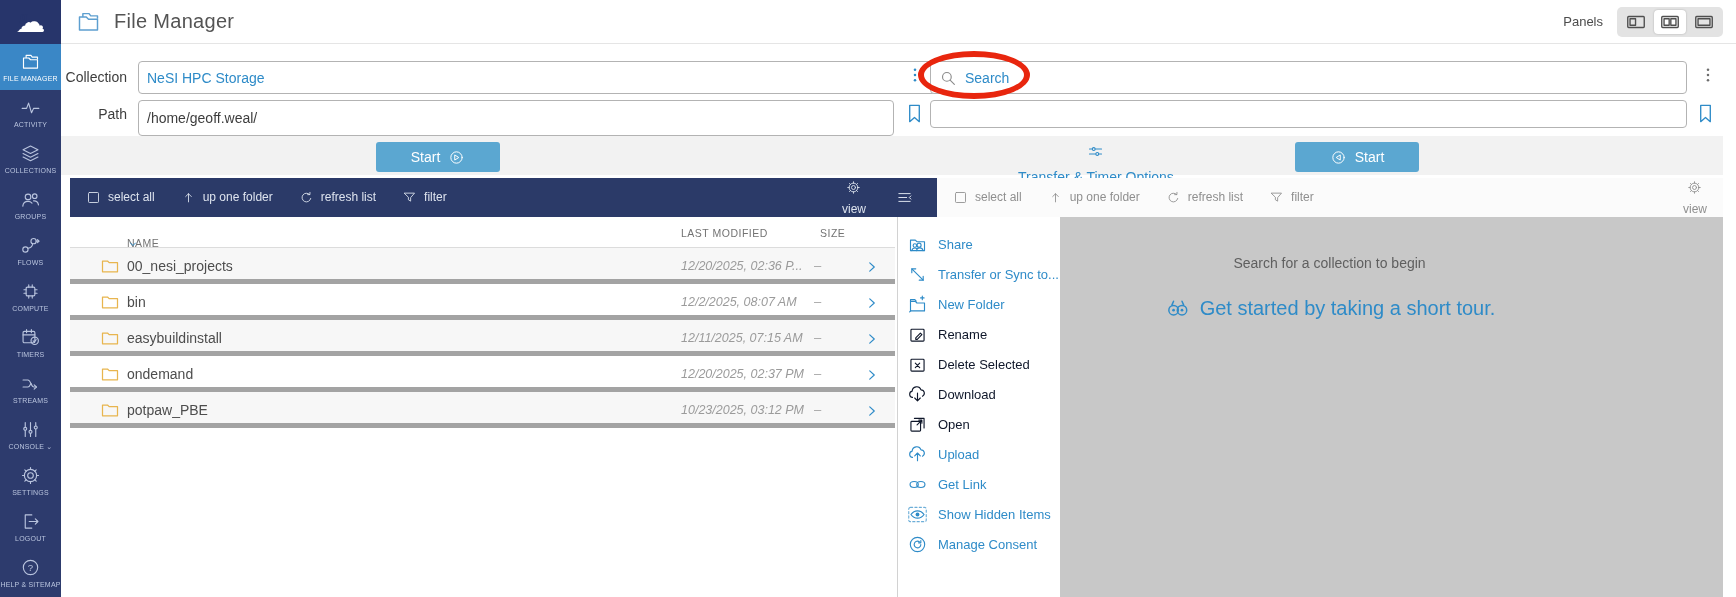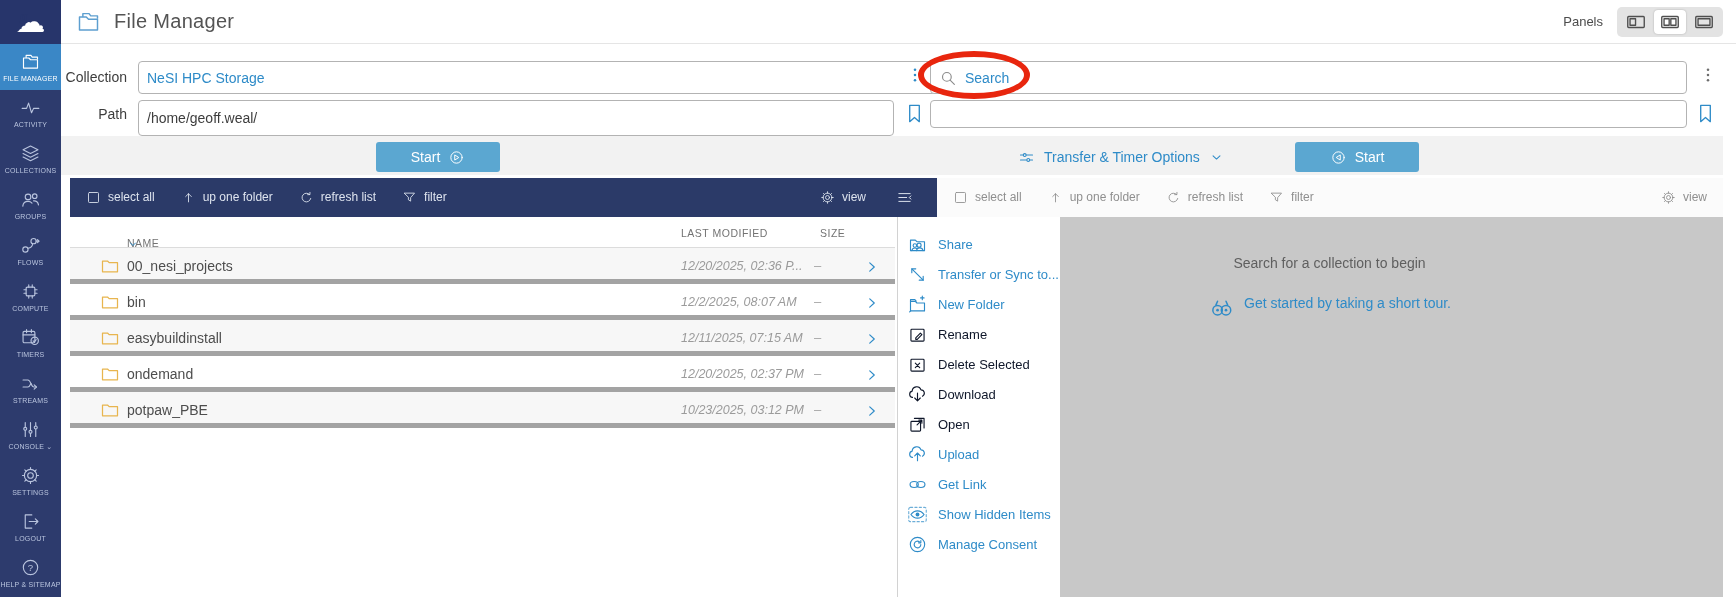--- a/index.html
+++ b/index.html
@@ -58,31 +58,31 @@
   #annotation-ellipse { position:absolute; left:918px; top:51px; width:112px; height:48px;
     border:6px solid var(--annotation-red); border-radius:50%; pointer-events:none; z-index:20; }
 
   
   #options-band { position:absolute; left:61px; top:136px; width:1662px; height:39px; background:#f2f2f2; }
   .start-btn { position:absolute; top:142px; width:124px; height:30px; background:var(--start-button);
     color:#fff; border:none; border-radius:3px; font-size:14px; font-family:"Liberation Sans",sans-serif;
     display:flex; align-items:center; justify-content:center; gap:8px; cursor:pointer; }
   .start-btn svg { width:17px; height:17px; stroke-width:1.4; }
   #options-toggle { position:absolute; left:1018px; top:142px; height:30px; display:flex;
-    align-items:center; gap:9px; color:var(--accent); font-size:14px; cursor:pointer; }
+    align-items:center; gap:9px; color:var(--accent); font-size:14px; cursor:pointer;flex-direction:column; }
   #options-toggle svg { width:17px; height:17px; }
 
   
   .toolbar { position:absolute; top:178px; height:39px; display:flex; align-items:center;
     gap:26px; padding:0 16px; font-size:12px; }
   #toolbar-left { left:70px; width:867px; background:#2b3a68; color:#dde3ee; }
   #toolbar-right { left:937px; width:786px; background:#fbfbfb; color:#8f8f8f; }
   .tb-item { display:flex; align-items:center; gap:7px; cursor:pointer; white-space:nowrap; }
   .tb-item svg { width:15px; height:15px; stroke-width:1.4; }
-  .tb-view { margin-left:auto; }
+  .tb-view { margin-left:auto;flex-direction:column; }
   #panel-collapse { margin-left:4px; margin-right:8px; }
   #panel-collapse svg { width:17px; height:17px; }
 
   
   #table-header { position:absolute; left:70px; top:217px; width:825px; height:31px;
     background:#fff; border-bottom:1px solid #dcdcdc; font-size:10.5px; color:#737373; letter-spacing:.5px; }
   #table-header span { position:absolute; top:10px; }
   #col-name { left:57px; display:flex; gap:4px; align-items:center; color:#737373; }
   #col-name svg { width:12px; height:12px; color:var(--accent); stroke-width:2; }
   #col-modified { left:611px; } #col-size { left:738px;margin-left:12px; }
@@ -104,22 +104,22 @@
   .menu-item.on { color:var(--accent); } .menu-item.off { color:#0f172a; }
   .mi-icon svg { width:21px; height:21px; stroke-width:1.3; }
   .mi-label { font-size:13px; white-space:nowrap; }
 
   
   #right-panel { position:absolute; left:1060px; top:217px; width:663px; height:380px;
     background:var(--panel-gray); }
   #empty-text { position:absolute; left:0; top:38px; width:100%; padding-right:124px;
     text-align:center; font-size:14px; color:#5f5f5f; }
   #tour-row { position:absolute; left:0; top:78px; width:100%; padding-right:124px;
-    display:flex; align-items:flex-start; justify-content:center; gap:9px; color:var(--accent);
-    font-size:14px; cursor:pointer; }
+    display:flex; align-items:center; justify-content:center; gap:9px; color:var(--accent);
+    font-size:20px; cursor:pointer; }
   #tour-row svg { width:27px; height:27px; stroke-width:1.3; }
 </style>
 </head>
 <body>
 
 <div id="root" style="--navy: #2d3b6d; --accent: #2e8bc8; --start-button: #5ba7d1; --annotation-red: #e8260e; --panel-gray: #c8c8c8;">
 
   <div id="logo-block">
     <span class="logo-cloud">☁</span>
     <span class="logo-g">g</span>

